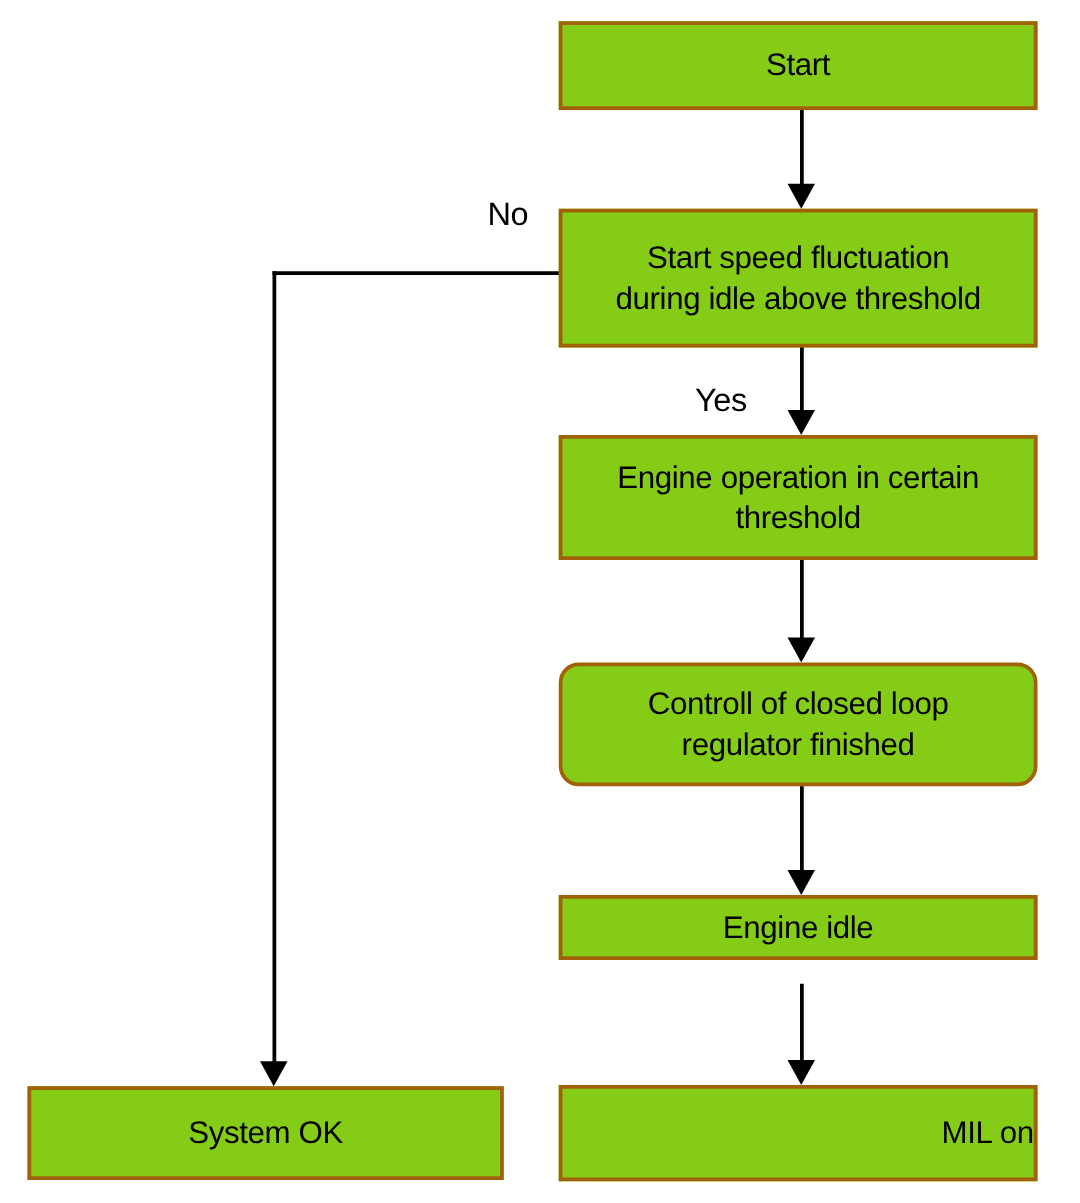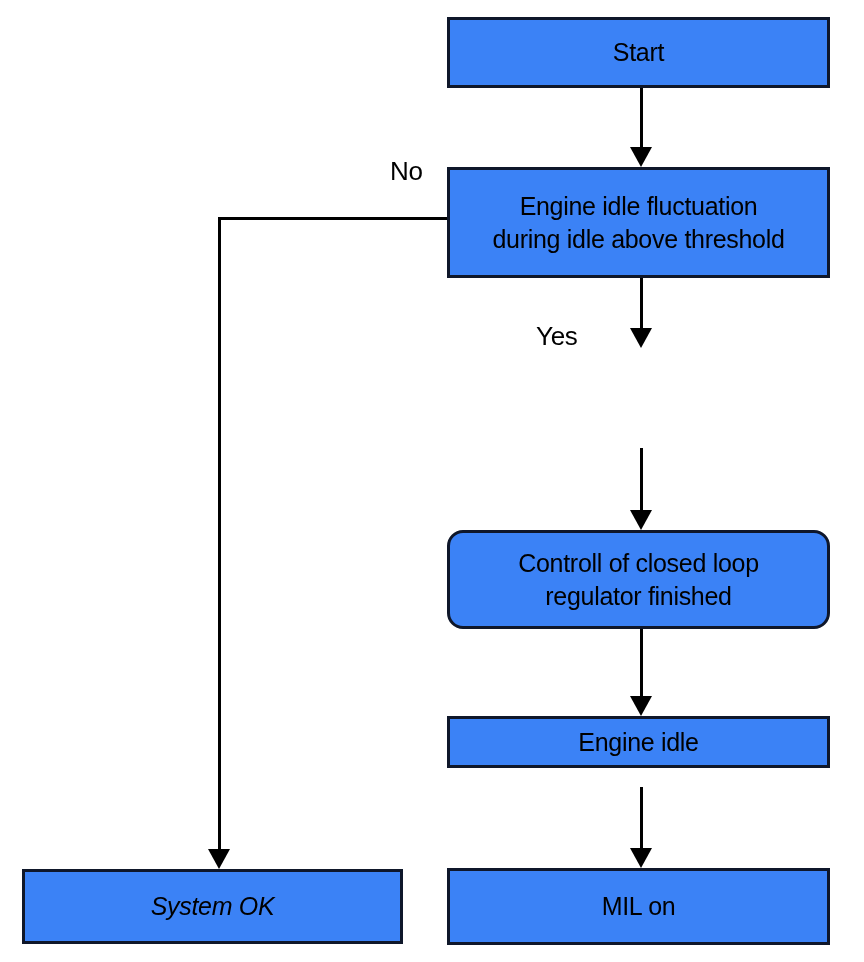--- a/index.html
+++ b/index.html
@@ -11,22 +11,22 @@
   .canvas {
     position: relative;
     width: 864px;
     height: 962px;
     background: #ffffff;
     overflow: hidden;
   }
   .node {
     position: absolute;
     box-sizing: border-box;
-    border: 3px solid #0f172a;
-    background: #3b82f6;
+    border: 3px solid #a16207;
+    background: #84cc16;
     display: flex;
     align-items: center;
     justify-content: center;
     text-align: center;
     font-size: 25px;
     letter-spacing: -0.3px;
     color: #000000;
     line-height: 1.3;
   }
   .node span {
@@ -57,57 +57,61 @@
     letter-spacing: -0.3px;
     color: #000000;
   }
 
   
   #node-start                { left: 447px; top: 17px;  width: 383px; height: 71px; }
   #node-speed-fluctuation    { left: 447px; top: 167px; width: 383px; height: 111px; }
   #node-engine-operation     { left: 447px; top: 348px; width: 383px; height: 100px; }
   #node-controll             { left: 447px; top: 530px; width: 383px; height: 99px; border-radius: 16px; }
   #node-engine-idle          { left: 447px; top: 716px; width: 383px; height: 52px; }
-  #node-mil-on               { left: 447px; top: 868px; width: 383px; height: 77px; }
-  #node-system-ok            { left: 22px;  top: 869px; width: 381px; height: 75px; font-style: italic; }
+  #node-mil-on               { left: 447px; top: 868px; width: 383px; height: 77px; justify-content: flex-end; }
+  #node-system-ok            { left: 22px;  top: 869px; width: 381px; height: 75px; }
 
   
   #line-start-to-fluct   { left: 640px; top: 88px;  height: 61px; }
   #head-start-to-fluct   { left: 630px; top: 147px; }
   #line-fluct-to-oper    { left: 640px; top: 278px; height: 52px; }
   #head-fluct-to-oper    { left: 630px; top: 328px; }
   #line-oper-to-controll { left: 640px; top: 448px; height: 64px; }
   #head-oper-to-controll { left: 630px; top: 510px; }
   #line-controll-to-idle { left: 640px; top: 629px; height: 69px; }
   #head-controll-to-idle { left: 630px; top: 696px; }
   #line-idle-to-mil      { left: 640px; top: 787px; height: 63px; }
   #head-idle-to-mil      { left: 630px; top: 848px; }
 
   
   #line-no-horizontal    { left: 218px; top: 217px; width: 229px; }
   #line-no-vertical      { left: 218px; top: 217px; height: 634px; }
   #head-no-to-systemok   { left: 208px; top: 849px; }
 
   #label-no  { left: 362px; top: 156px; margin-left: 28px; }
-  #label-yes { left: 536px; top: 305px; margin-top: 16px; }
+  #label-yes { left: 556px; top: 305px; }
 </style>
 </head>
 <body>
 
 <div class="canvas">
 
   <div class="node" id="node-start">
     <span>Start</span>
   </div>
 
   <div class="node" id="node-speed-fluctuation">
-    <span>Engine idle fluctuation
+    <span>Start speed fluctuation
 during idle above threshold</span>
   </div>
 
+  <div class="node" id="node-engine-operation">
+    <span>Engine operation in certain
+threshold</span>
+  </div>
 
   <div class="node" id="node-controll">
     <span>Controll of closed loop
 regulator finished</span>
   </div>
 
   <div class="node" id="node-engine-idle">
     <span>Engine idle</span>
   </div>
 

